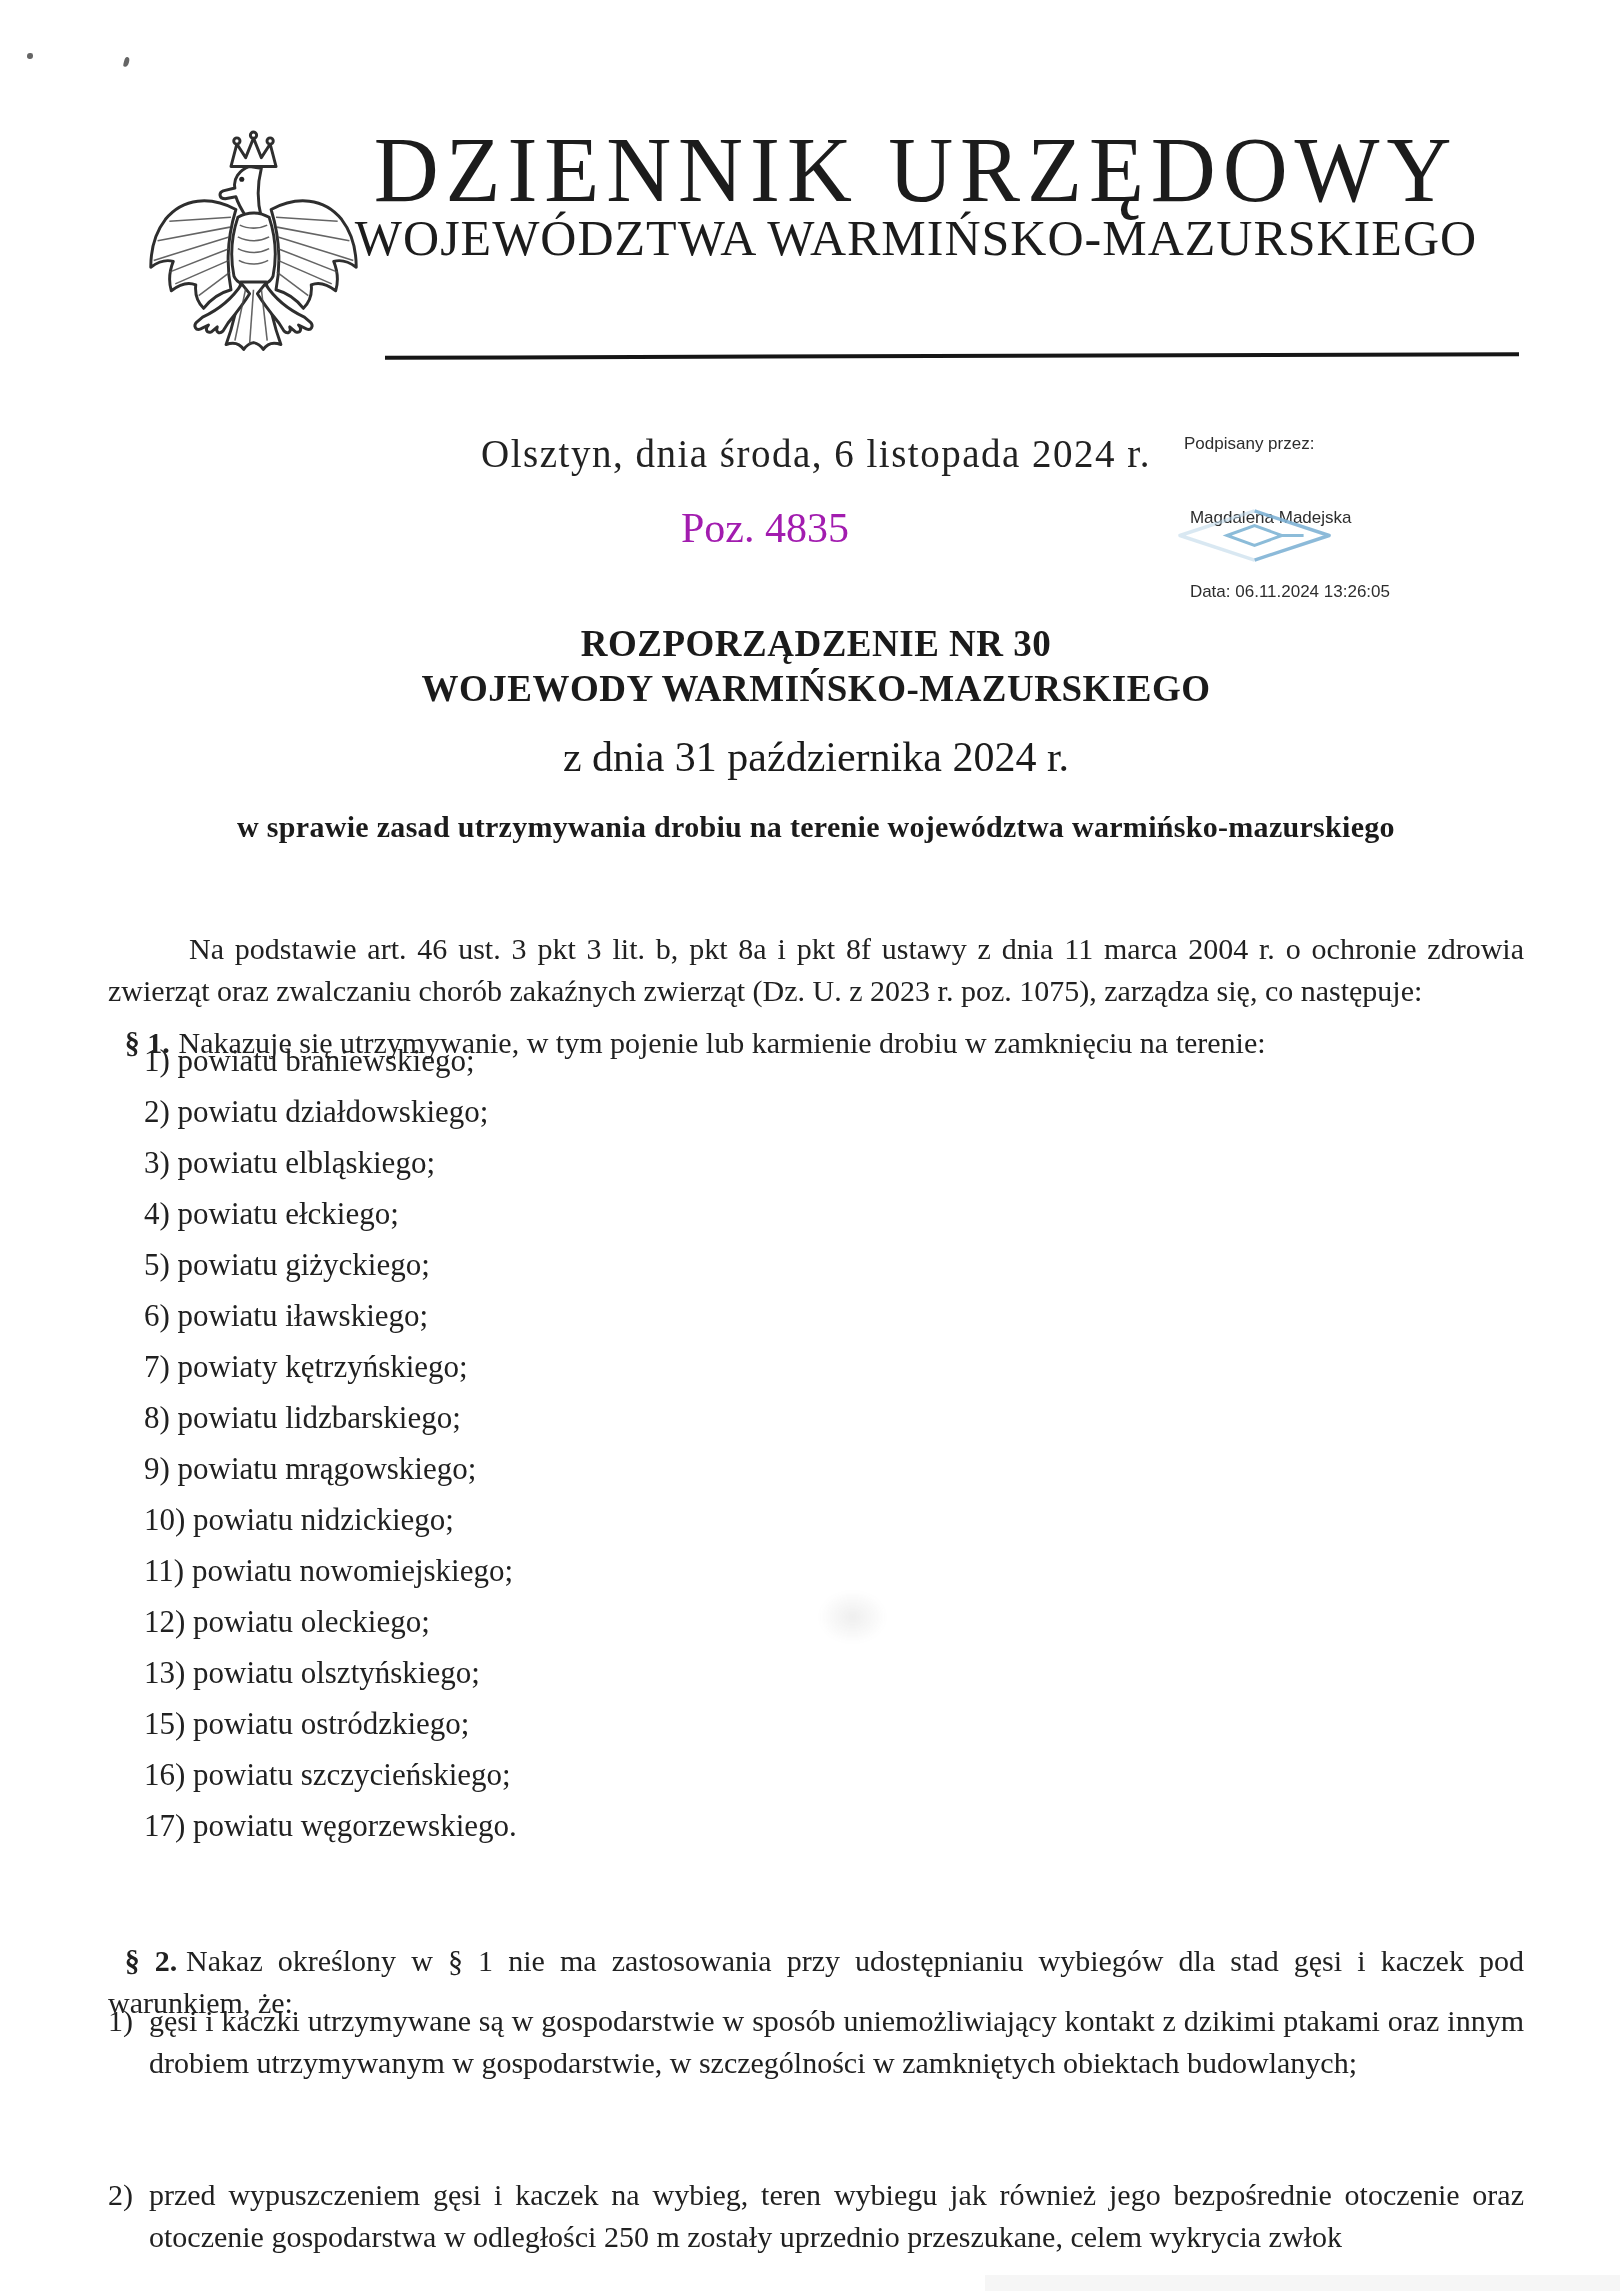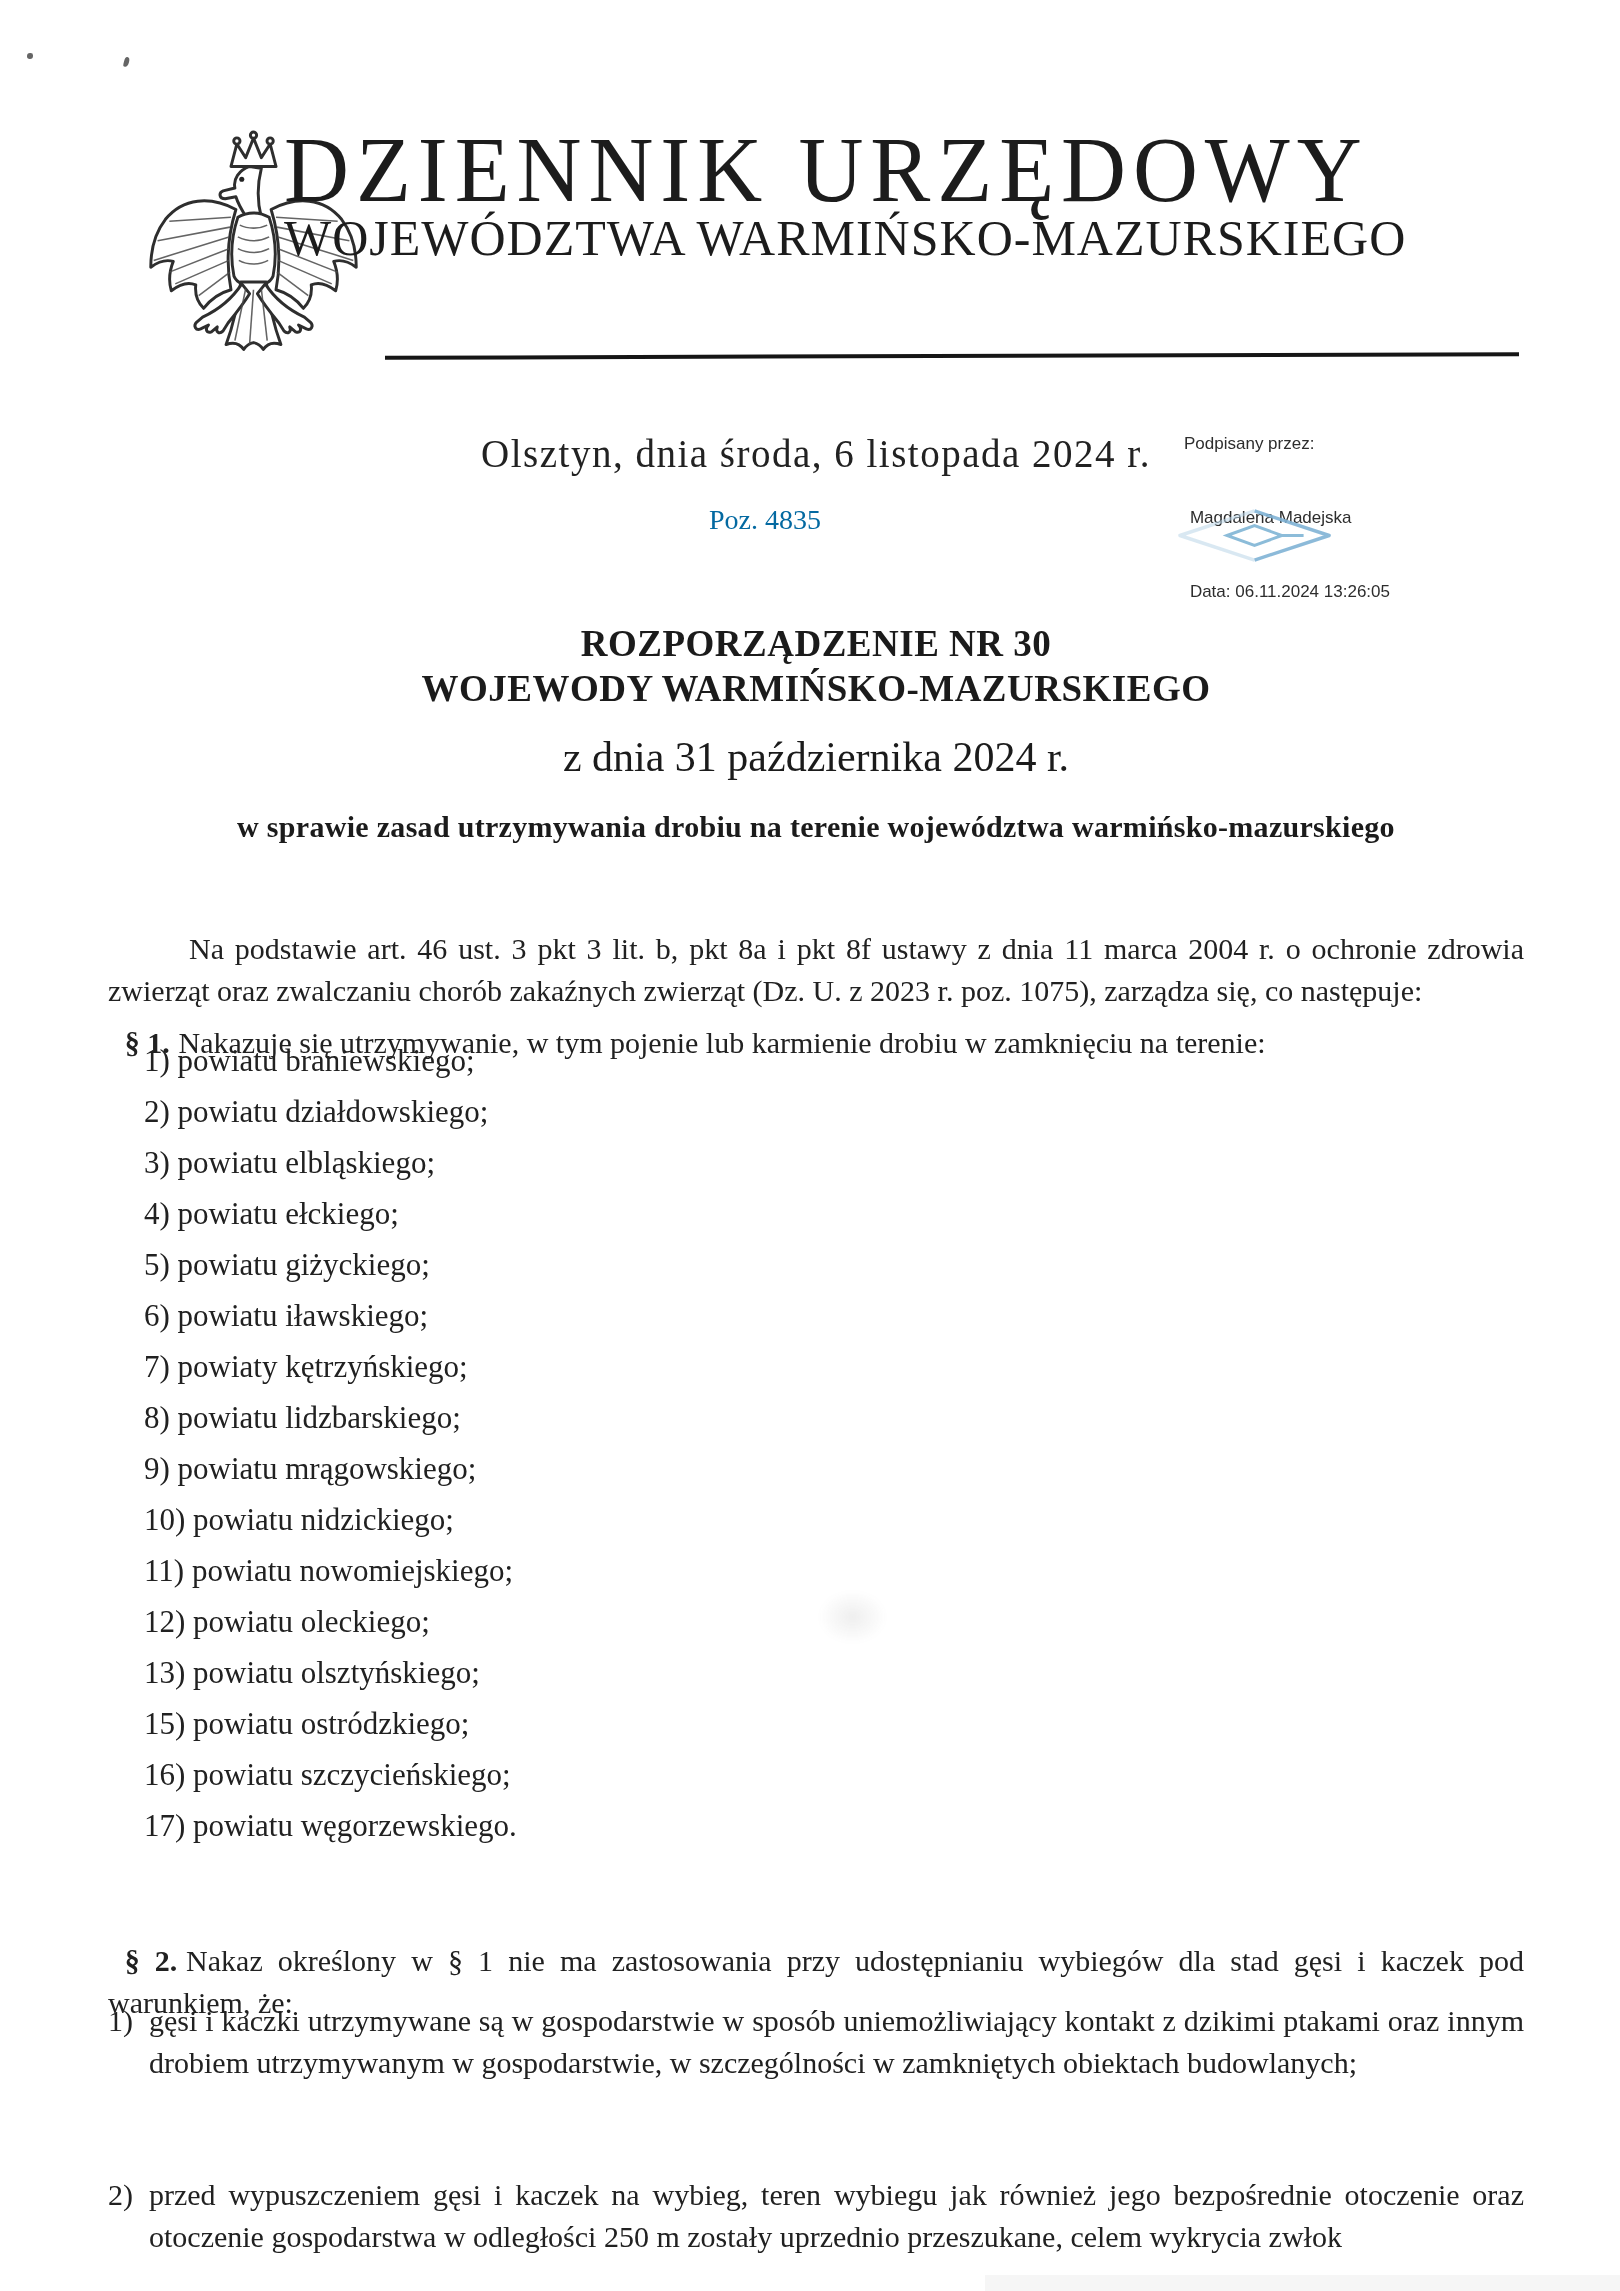--- a/index.html
+++ b/index.html
@@ -7,27 +7,27 @@
     position:relative;width:1620px;height:2292px;background:#ffffff;
     font-family:"Liberation Serif", serif;color:#1e1e1e;overflow:hidden;
   }
   
   .speck1{position:absolute;left:27.4px;top:53px;width:5.9px;height:5.9px;background:#4a4a4a;border-radius:50% 40% 50% 45%;opacity:.85;}
   .speck2{position:absolute;left:124px;top:57px;width:4.9px;height:9.8px;background:#3f3f3f;border-radius:60% 60% 70% 30%;transform:rotate(14deg);opacity:.8;}
   .smudge{position:absolute;left:818px;top:1590px;width:69px;height:54px;background:radial-gradient(ellipse at center, rgba(90,90,90,0.10), rgba(0,0,0,0) 70%);filter:blur(2px);}
   .edge-shadow{position:absolute;left:985px;top:2275px;width:635px;height:16.7px;background:rgba(0,0,0,0.035);}
   
   .emblem{position:absolute;left:140px;top:127px;width:227px;height:257px;}
-  .masthead{position:absolute;left:284px;top:123px;width:1264px;text-align:left;color:#1c1c1c;}
+  .masthead{position:absolute;left:284px;top:123px;width:1264px;text-align:center;color:#1c1c1c;}
   .m-title{font-size:90px;line-height:1.0;font-weight:normal;letter-spacing:6.9px;white-space:nowrap;transform:scaleY(1.04);transform-origin:top center;}
   .m-sub{font-size:50px;line-height:1.0;letter-spacing:1px;white-space:nowrap;}
   .rule{position:absolute;left:385px;top:354px;width:1134px;height:3.9px;background:#161616;transform:rotate(-0.18deg);}
   
   .dateline{position:absolute;left:108px;top:431px;width:1416px;text-align:center;font-size:39px;letter-spacing:1.5px;color:#222;}
-  .poz{position:absolute;left:108px;top:504px;width:1416px;text-align:center;font-size:28px;color:#0369a1;transform:translateX(-51px);}
+  .poz{position:absolute;left:108px;top:504px;width:1416px;text-align:center;font-size:42px;color:#a21caf;transform:translateX(-51px);}
   
   .sig{position:absolute;left:1184px;top:429px;font-family:"Liberation Sans", sans-serif;font-size:17px;color:#2d2d2d;line-height:30px;}
   .sig div:nth-child(2), .sig div:nth-child(3){padding-left:5.9px;margin-top:44px;}
   .stamp{position:absolute;left:-9.8px;top:76px;width:162px;height:61px;}
   
   .act-head{position:absolute;left:108px;top:621px;width:1416px;text-align:center;color:#1b1b1b;}
   .ah1{font-size:37px;font-weight:bold;line-height:45px;letter-spacing:0.5px;}
   .ah-date{margin-top:25.5px;font-size:42px;line-height:41px;}
   .ah-subject{margin-top:29px;font-size:30px;font-weight:bold;line-height:39px;letter-spacing:0.3px;}
   

